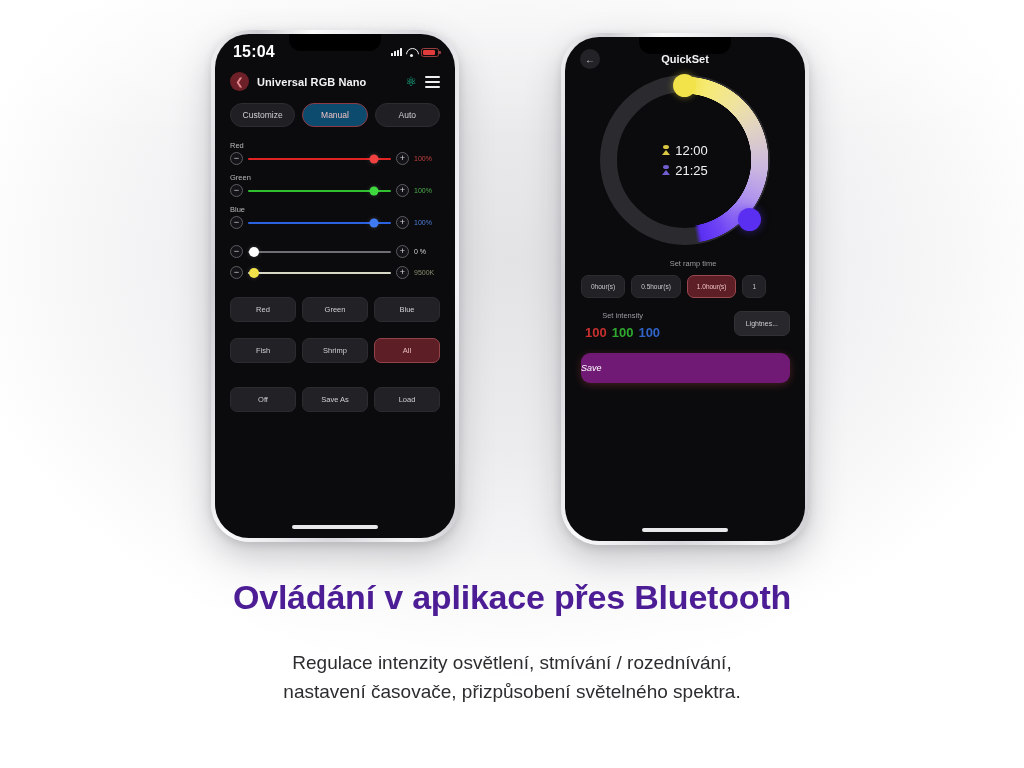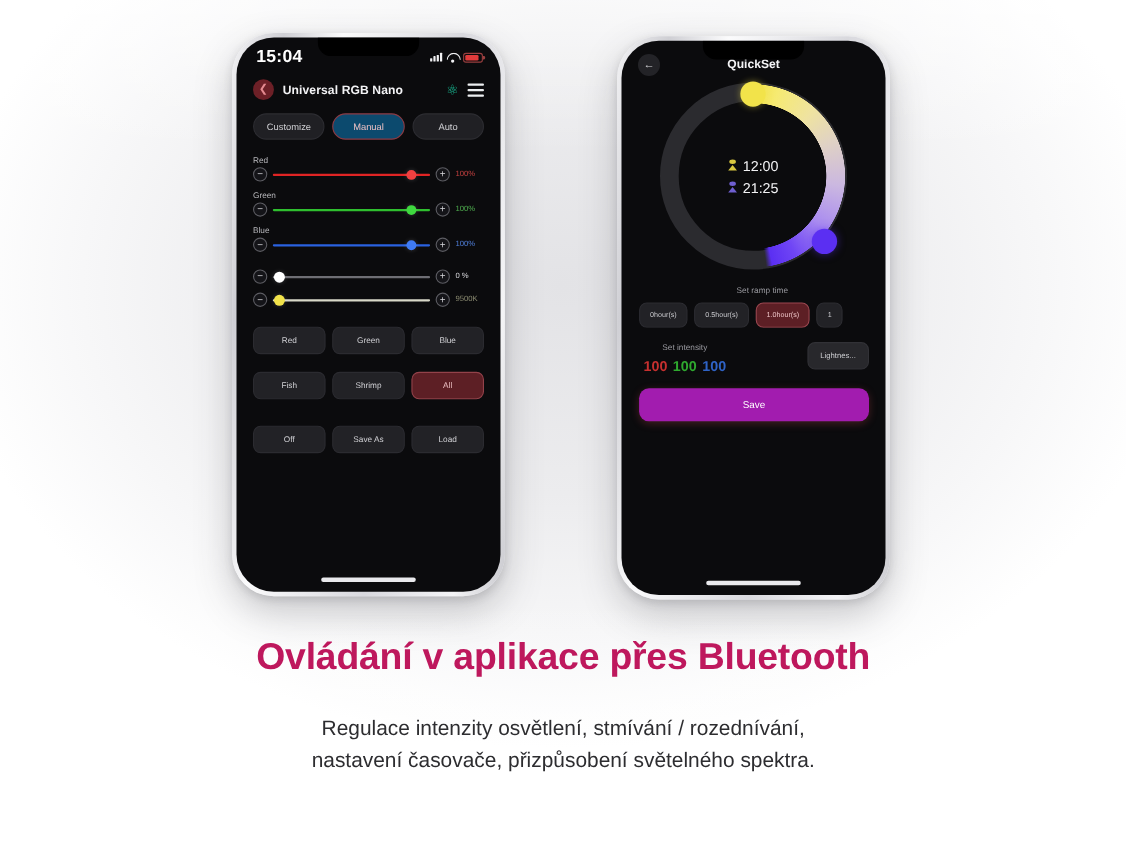--- a/index.html
+++ b/index.html
@@ -222,31 +222,32 @@
     display:flex; align-items:flex-start; justify-content:space-between;
     padding: 0 15px 0 20px; margin-top: 13px;
   }
   .rgb-vals { display:flex; gap:5px; font-size: 13px; font-weight:bold; margin-top: 5px; }
   .lightness-btn {
     background:#28282c; border:1px solid #313136; border-radius:7px;
     font-size: 7px; color:#cccdd1; padding: 8px 11px;
   }
   .save-btn {
     margin: 13px 15px 0 16px;
-    background:#a21caf; border-radius:9px;
-    text-align:center; font-size: 9px; color:#fff; padding: 10px 0;
+    background:#701a75; border-radius:9px;
+    text-align:left; font-size: 9px; color:#fff; padding: 10px 0;
     box-shadow: 0 2px 8px rgba(242,87,95,.25);
+    font-style: italic;
   }
 
   
   #headline {
     position:absolute; left:0; right:0; top: 578px;
     text-align:center;
     font-size: 34px; font-weight: bold;
-    color: #be185d; letter-spacing: -.2px;
+    color: #4c1d95; letter-spacing: -.2px;
   }
   #subcopy {
     position:absolute; left:0; right:0; top: 648px;
     text-align:center;
     font-size: 19px; line-height: 1.55; color: #2d2d30;
   }
   #subcopy div { display:block; }
 </style>
 </head>
 <body>

